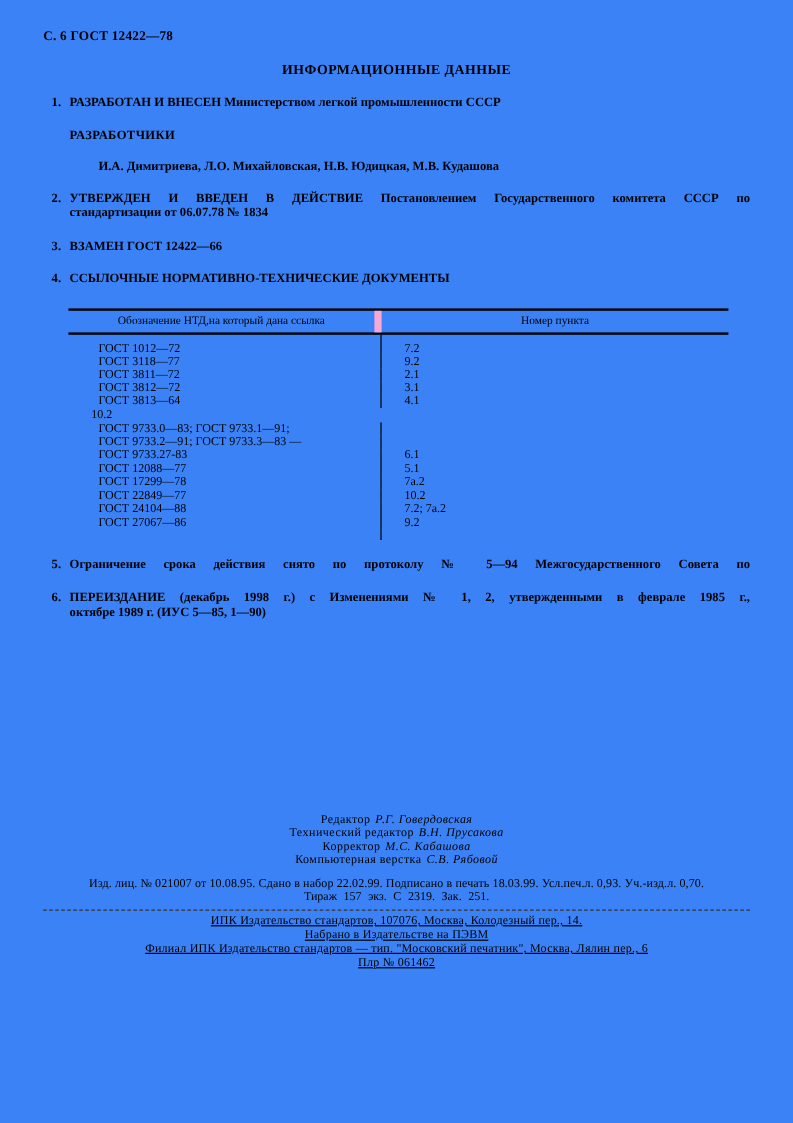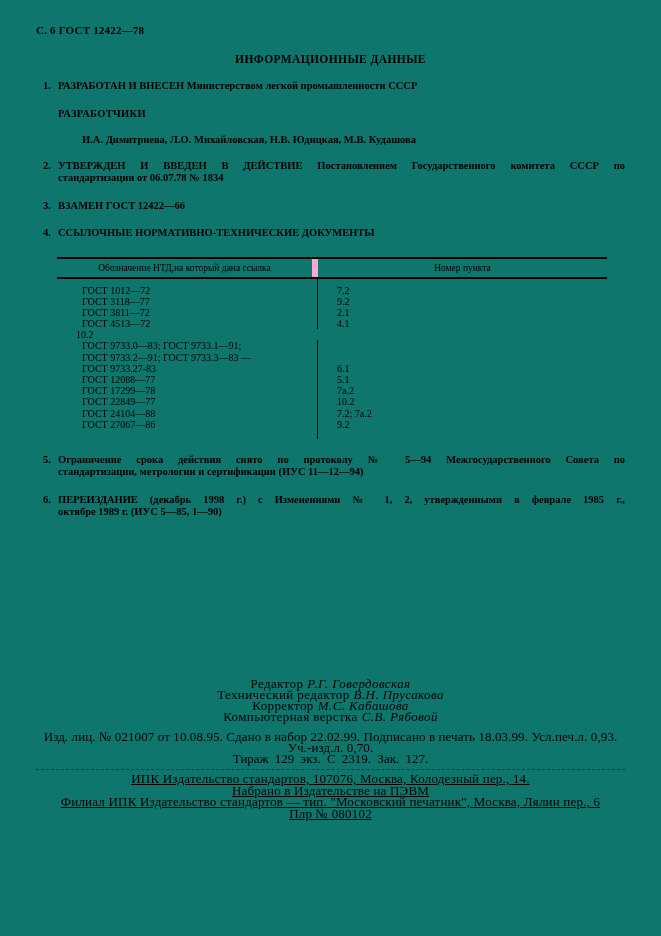--- a/index.html
+++ b/index.html
@@ -1,19 +1,19 @@
 <!DOCTYPE html>
 <html><head>
 <meta charset="utf-8">
 <style>
   * { margin:0; padding:0; box-sizing:border-box; }
   html,body { background:#e8e8e8; }
   .page {
     width:661px; height:936px; position:relative; margin:0 auto;
-    background:#0f766e; color:#000;
+    background:#3b82f6; color:#000;
     font-family:"Liberation Serif", serif;
     padding:24px 36px 0 36px; overflow:hidden;
   }
   .page-header { font-weight:bold; font-size:11px; letter-spacing:0.2px; }
   .doc-title { text-align:center; font-weight:bold; font-size:11.5px; margin-top:17px; letter-spacing:0.4px; }
 
   .num-item { display:flex; margin-top:15px; font-weight:bold; font-size:10.5px; line-height:12.5px; }
   .num-item .num { flex:none; width:15px; margin-left:7px; }
   .num-item .item-text { flex:1; }
   .line-j { text-align:justify; text-align-last:justify; }
@@ -24,21 +24,21 @@
   .ref-table { margin:17px 0 0 21px; width:550px; font-size:10px; }
   .t-head { display:flex; border-top:2px solid #000; border-bottom:2.5px solid #000; height:22px; font-size:9.5px; }
   .t-head .c1 { width:261px; border-right:6px solid #f9a8d4; display:flex; align-items:center; justify-content:center; }
   .t-head .c2 { flex:1; display:flex; align-items:center; justify-content:center; }
   .t-row { display:flex; height:11.2px; line-height:11.2px; }
   .t-row .c1 { width:261px; border-right:1px solid #000; padding-left:25px; overflow:visible; white-space:nowrap; }
   .t-row .c2 { flex:1; padding-left:19px; white-space:nowrap; }
   .t-spacer-top { height:6px; }
   .t-spacer-bottom { height:9px; }
 
-  .footer { position:absolute; left:36px; right:36px; top:678px; text-align:center; font-size:13px; }
+  .footer { position:absolute; left:36px; right:36px; top:678px; text-align:center; font-size:10px; }
   .credit-line { line-height:11px; letter-spacing:0.4px; }
   .credit-name { font-style:italic; margin-left:4px; }
   .imprint-1 { margin-top:9px; line-height:11px; letter-spacing:0.1px; }
   .imprint-2 { line-height:11px; word-spacing:3px; }
   .dashed-divider { border-top:1px dashed #333; margin:5px 0 3px 0; height:0; }
   .pub-line { line-height:11.5px; letter-spacing:0.2px;text-decoration:underline; }
 </style>
 </head>
 <body>
 
@@ -95,21 +95,25 @@
         </div>
       <div class="t-row">
           <div class="c1">ГОСТ 3118—77</div>
           <div class="c2">9.2</div>
         </div>
       <div class="t-row">
           <div class="c1">ГОСТ 3811—72</div>
           <div class="c2">2.1</div>
         </div>
       <div class="t-row">
-          <div class="c1">ГОСТ 4513—72</div>
+          <div class="c1">ГОСТ 3812—72</div>
+          <div class="c2">3.1</div>
+        </div>
+      <div class="t-row">
+          <div class="c1">ГОСТ 3813—64</div>
           <div class="c2">4.1</div>
         </div>
       <div class="t-row">
           <div class="c2">10.2</div>
         </div>
       <div class="t-row">
           <div class="c1">ГОСТ 9733.0—83; ГОСТ 9733.1—91;</div>
           <div class="c2"></div>
         </div>
       <div class="t-row">
@@ -144,21 +148,20 @@
           <div class="c1"></div>
           <div class="c2"></div>
         </div>
     </div>
   </div>
 
   <div class="num-item">
     <span class="num">5.</span>
     <div class="item-text">
       <div class="line-j">Ограничение срока действия снято по протоколу № 5—94 Межгосударственного Совета по</div>
-      <div>стандартизации, метрологии и сертификации (ИУС 11—12—94)</div>
     </div>
   </div>
 
   <div class="num-item">
     <span class="num">6.</span>
     <div class="item-text">
       <div class="line-j">ПЕРЕИЗДАНИЕ (декабрь 1998 г.) с Изменениями № 1, 2, утвержденными в феврале 1985 г.,</div>
       <div>октябре 1989 г. (ИУС 5—85, 1—90)</div>
     </div>
   </div>
@@ -171,23 +174,23 @@
       <span>Технический редактор</span><span class="credit-name">В.Н. Прусакова</span>
     </div>
     <div class="credit-line">
       <span>Корректор</span><span class="credit-name">М.С. Кабашова</span>
     </div>
     <div class="credit-line">
       <span>Компьютерная верстка</span><span class="credit-name">С.В. Рябовой</span>
     </div>
 
     <div class="imprint-1">Изд. лиц. № 021007 от 10.08.95. Сдано в набор 22.02.99. Подписано в печать 18.03.99. Усл.печ.л. 0,93. Уч.-изд.л. 0,70.</div>
-    <div class="imprint-2">Тираж 129 экз. С 2319. Зак. 127.</div>
+    <div class="imprint-2">Тираж 157 экз. С 2319. Зак. 251.</div>
 
     <div class="dashed-divider"></div>
 
     <div class="pub-line">ИПК Издательство стандартов, 107076, Москва, Колодезный пер., 14.</div>
     <div class="pub-line">Набрано в Издательстве на ПЭВМ</div>
     <div class="pub-line">Филиал ИПК Издательство стандартов — тип. "Московский печатник", Москва, Лялин пер., 6</div>
-    <div class="pub-line">Плр № 080102</div>
+    <div class="pub-line">Плр № 061462</div>
   </div>
 
 </div>
 
 </body></html>

